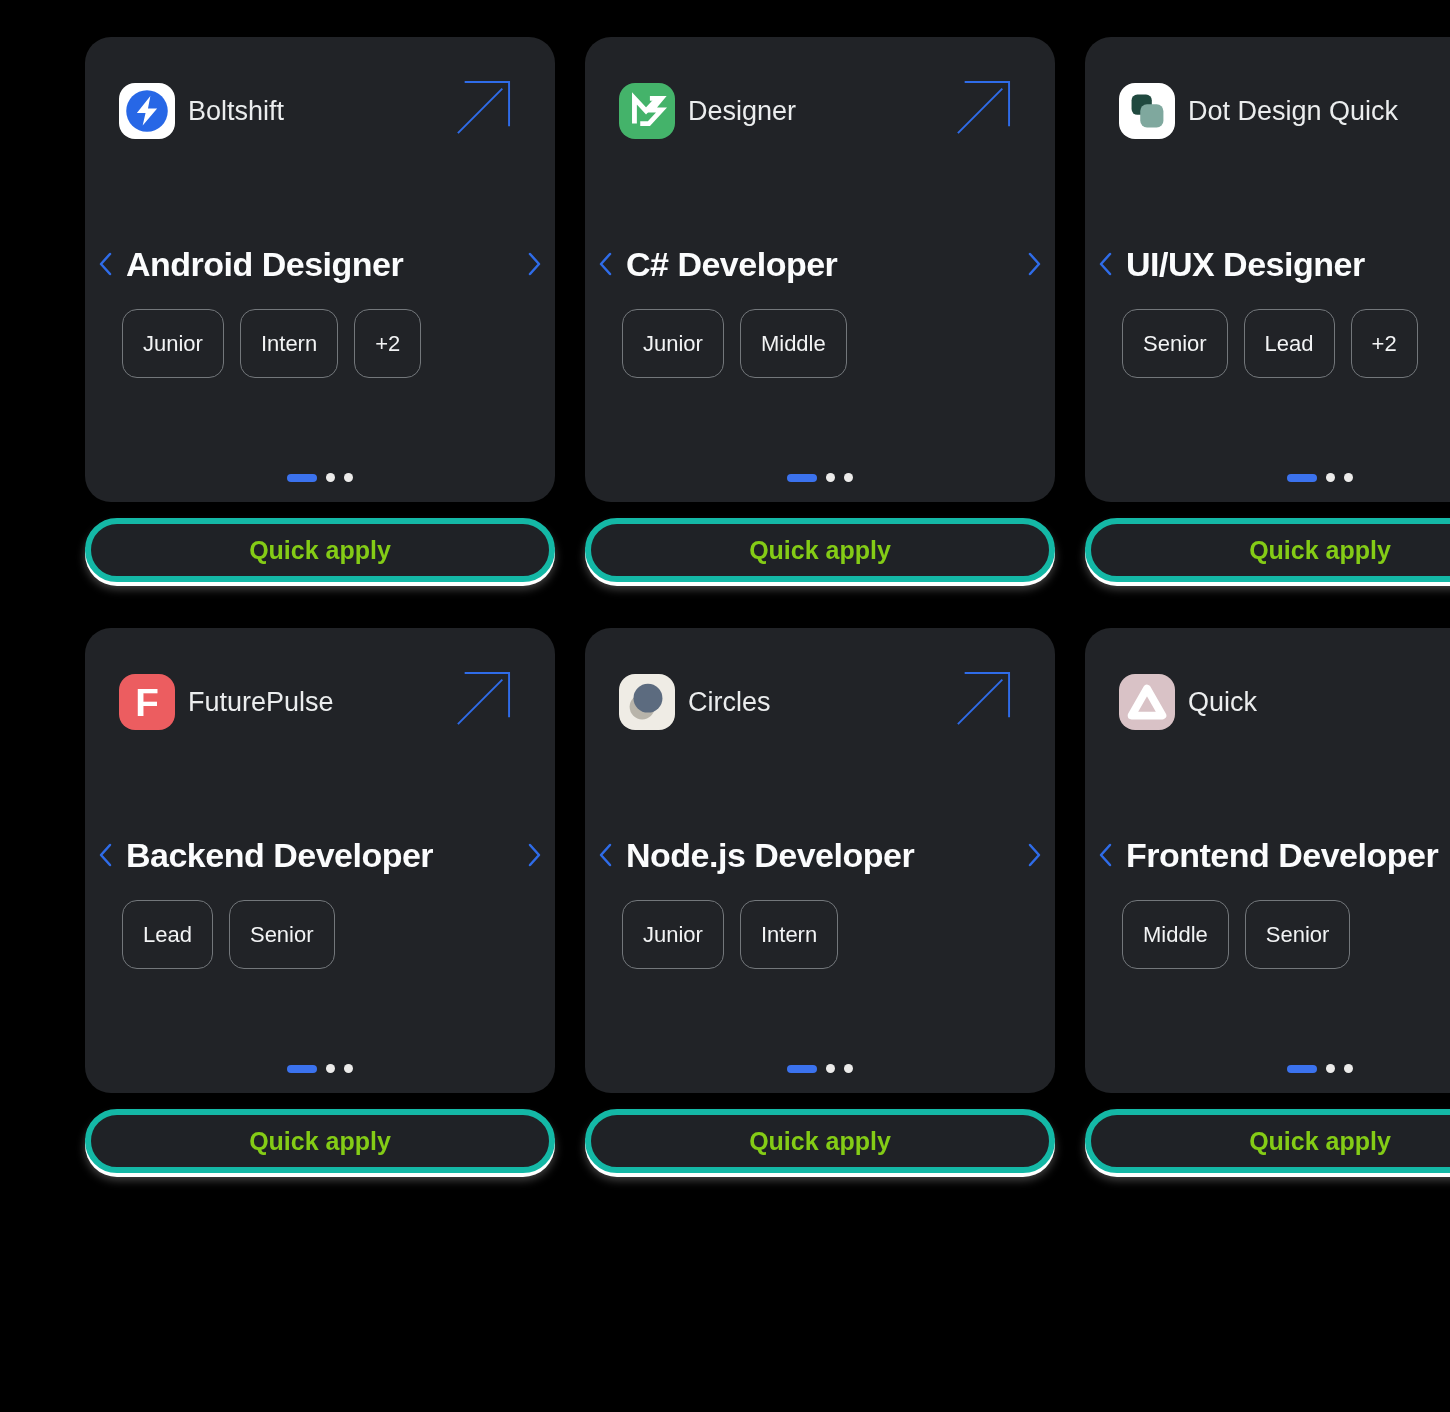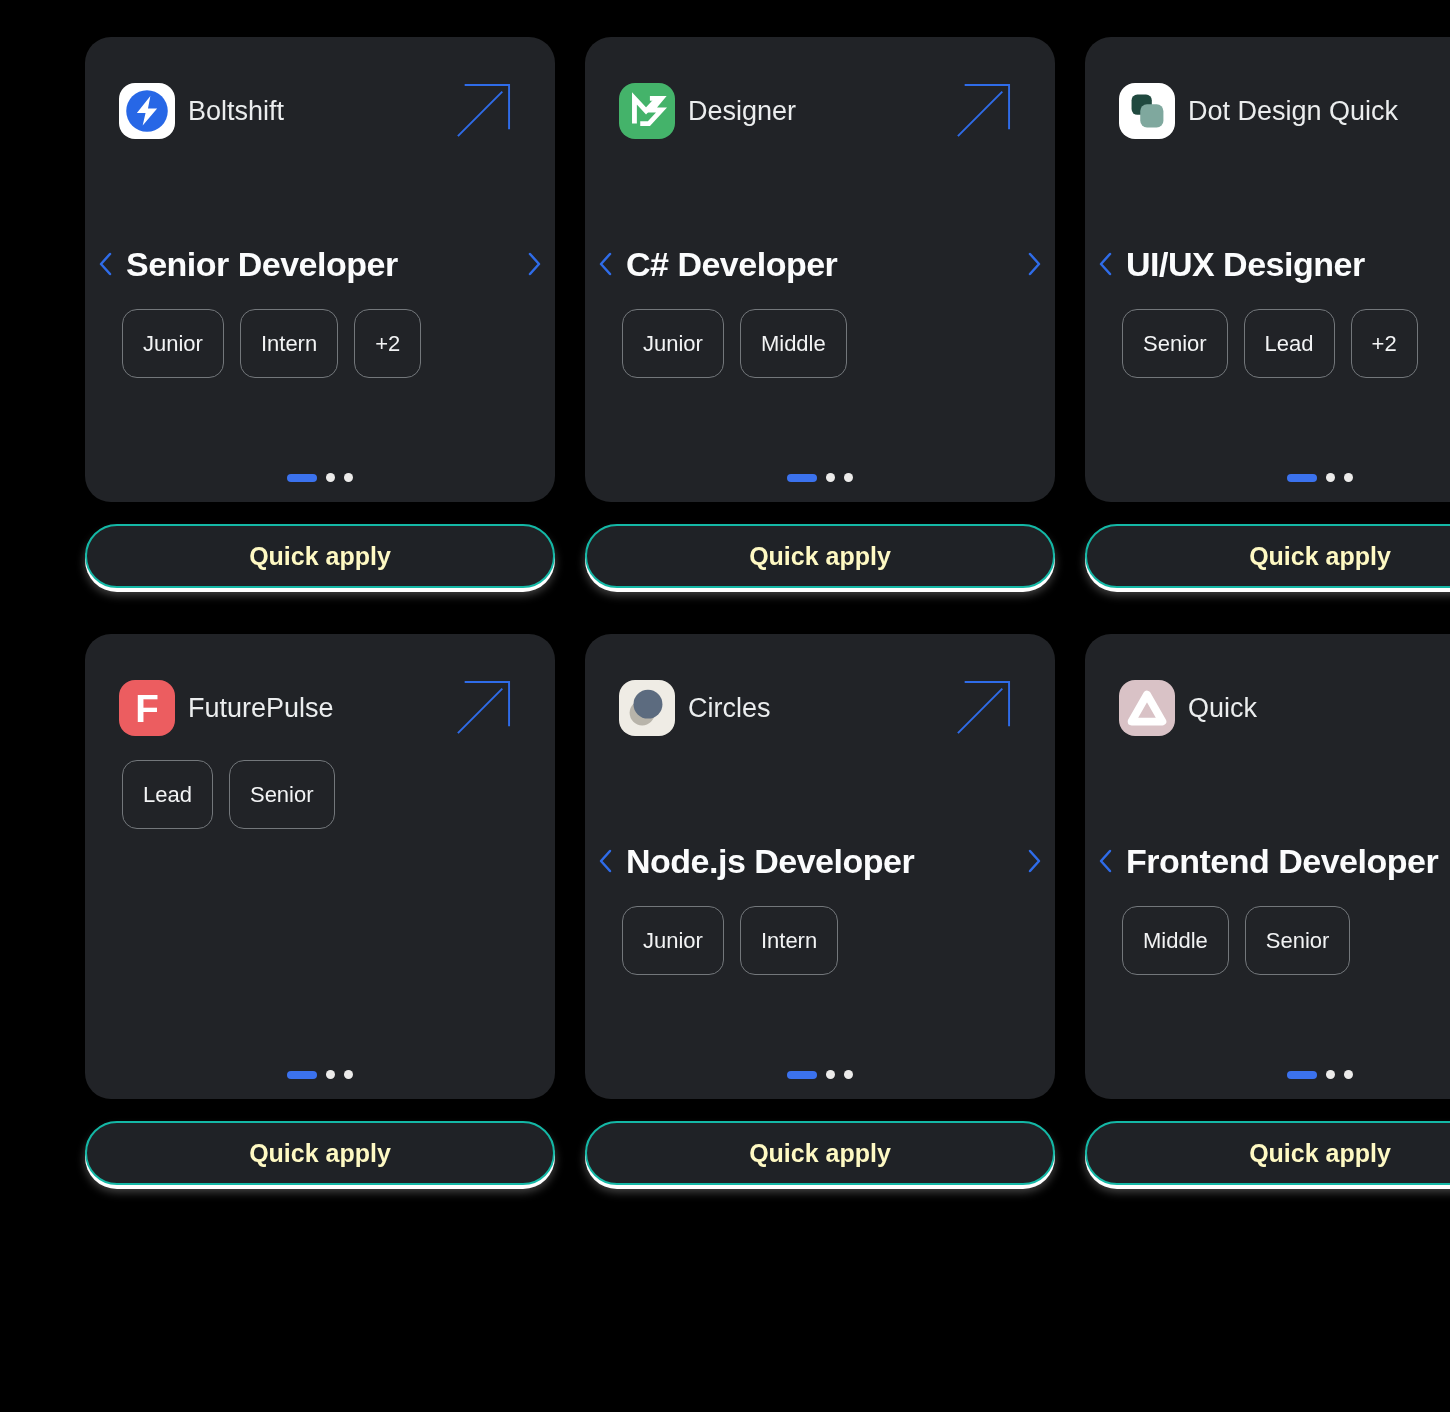--- a/index.html
+++ b/index.html
@@ -10,21 +10,21 @@
   #grid{
     position:absolute;left:85px;top:37px;width:1500px;
     display:flex;flex-wrap:wrap;column-gap:30px;row-gap:46px;
   }
   .col{width:470px;}
   .card{
     position:relative;width:470px;height:465px;
     background:#212327;border-radius:26px;
   }
   .card-top{
-    display:flex;justify-content:space-between;align-items:flex-end;
+    display:flex;justify-content:space-between;align-items:center;
     padding:46px 44px 0 34px;
   }
   .company-row{display:flex;align-items:center;gap:13px;}
   .logo{
     width:56px;height:56px;border-radius:16px;
     display:flex;align-items:center;justify-content:center;flex:0 0 auto;
   }
   .logo svg{display:block;}
   .logo-boltshift{background:#ffffff;}
   .logo-mindscope{background:#44b36a;}
@@ -48,23 +48,23 @@
     border:1.5px solid #73777b;border-radius:15px;
     padding:20px 20px;font-size:22px;color:#f2f3f4;line-height:27px;
   }
   .pagination{
     position:absolute;left:50%;transform:translateX(-50%);bottom:20px;
     display:flex;align-items:center;gap:9px;
   }
   .pag-active{width:30px;height:8px;border-radius:5px;background:#3b72ee;cursor:pointer;}
   .pag-dot{width:9px;height:9px;border-radius:50%;background:#ecebea;cursor:pointer;}
   .quick-apply{
-    display:block;width:470px;height:64px;margin-top:22px;
-    background:#1f2226;border:2px solid #14b8a6;border-radius:34px;
-    color:#fef9c3;font-size:25px;font-weight:700;font-family:inherit;
+    display:block;width:470px;height:64px;margin-top:16px;
+    background:#1f2226;border:6px solid #14b8a6;border-radius:34px;
+    color:#84cc16;font-size:25px;font-weight:700;font-family:inherit;
     box-shadow:0 4px 0 0 #ffffff, 0 7px 10px rgba(255,255,255,0.28);
     cursor:pointer;
   }
 </style>
 </head>
 <body>
 
 <div id="grid">
   <div class="col">
     <div class="card">
@@ -84,21 +84,21 @@
             <path d="M3 55 L49 9" stroke="#2f6ce9" stroke-width="2"></path>
           </svg>
         </span>
       </div>
       <div class="nav-row">
         <span class="chev">
           <svg width="22" height="30" viewBox="0 0 22 30" fill="none">
             <path d="M16 5 L7 15 L16 25" stroke="#2f6ce9" stroke-width="2.5" stroke-linecap="round" stroke-linejoin="round"></path>
           </svg>
         </span>
-        <h2 class="job-title">Senior Developer</h2>
+        <h2 class="job-title">Android Designer</h2>
         <span class="chev">
           <svg width="22" height="30" viewBox="0 0 22 30" fill="none">
             <path d="M6 5 L15 15 L6 25" stroke="#2f6ce9" stroke-width="2.5" stroke-linecap="round" stroke-linejoin="round"></path>
           </svg>
         </span>
       </div>
       <div class="tags">
         <span class="tag">Junior</span>
         <span class="tag">Intern</span>
         <span class="tag">+2</span>
@@ -206,20 +206,33 @@
             </span>
           <span class="company-name">FuturePulse</span>
         </div>
         <span class="arrow-icon">
           <svg width="56" height="56" viewBox="0 0 58 58" fill="none">
             <path d="M10 2 H56 V48" stroke="#2f6ce9" stroke-width="2"></path>
             <path d="M3 55 L49 9" stroke="#2f6ce9" stroke-width="2"></path>
           </svg>
         </span>
       </div>
+      <div class="nav-row">
+        <span class="chev">
+          <svg width="22" height="30" viewBox="0 0 22 30" fill="none">
+            <path d="M16 5 L7 15 L16 25" stroke="#2f6ce9" stroke-width="2.5" stroke-linecap="round" stroke-linejoin="round"></path>
+          </svg>
+        </span>
+        <h2 class="job-title">Backend Developer</h2>
+        <span class="chev">
+          <svg width="22" height="30" viewBox="0 0 22 30" fill="none">
+            <path d="M6 5 L15 15 L6 25" stroke="#2f6ce9" stroke-width="2.5" stroke-linecap="round" stroke-linejoin="round"></path>
+          </svg>
+        </span>
+      </div>
       <div class="tags">
         <span class="tag">Lead</span>
         <span class="tag">Senior</span>
 
       </div>
       <div class="pagination">
         <span class="pag-active"></span>
         <span class="pag-dot"></span>
         <span class="pag-dot"></span>
       </div>

